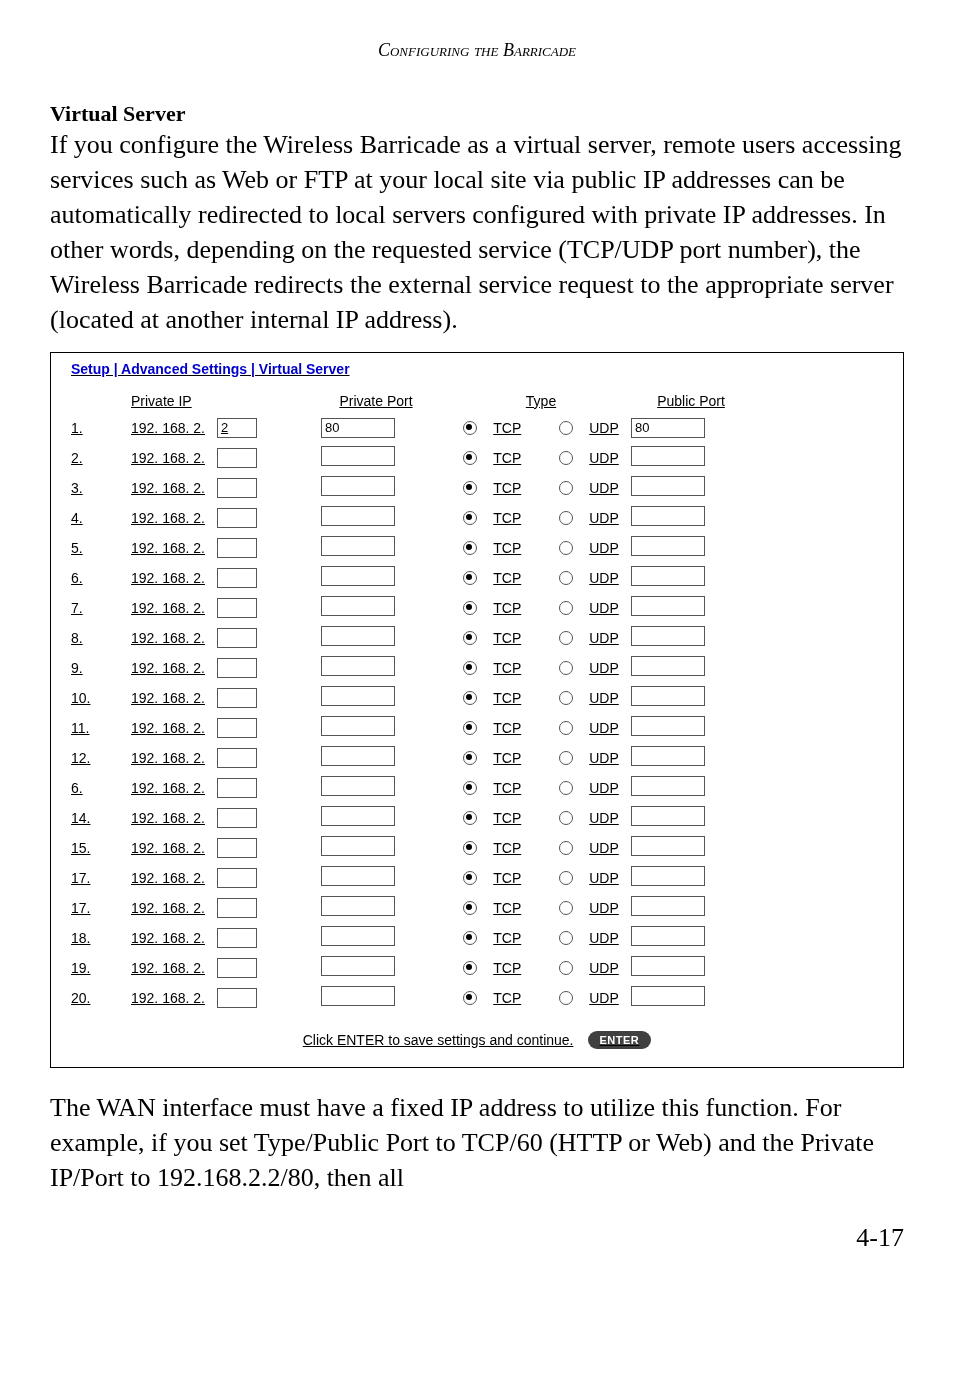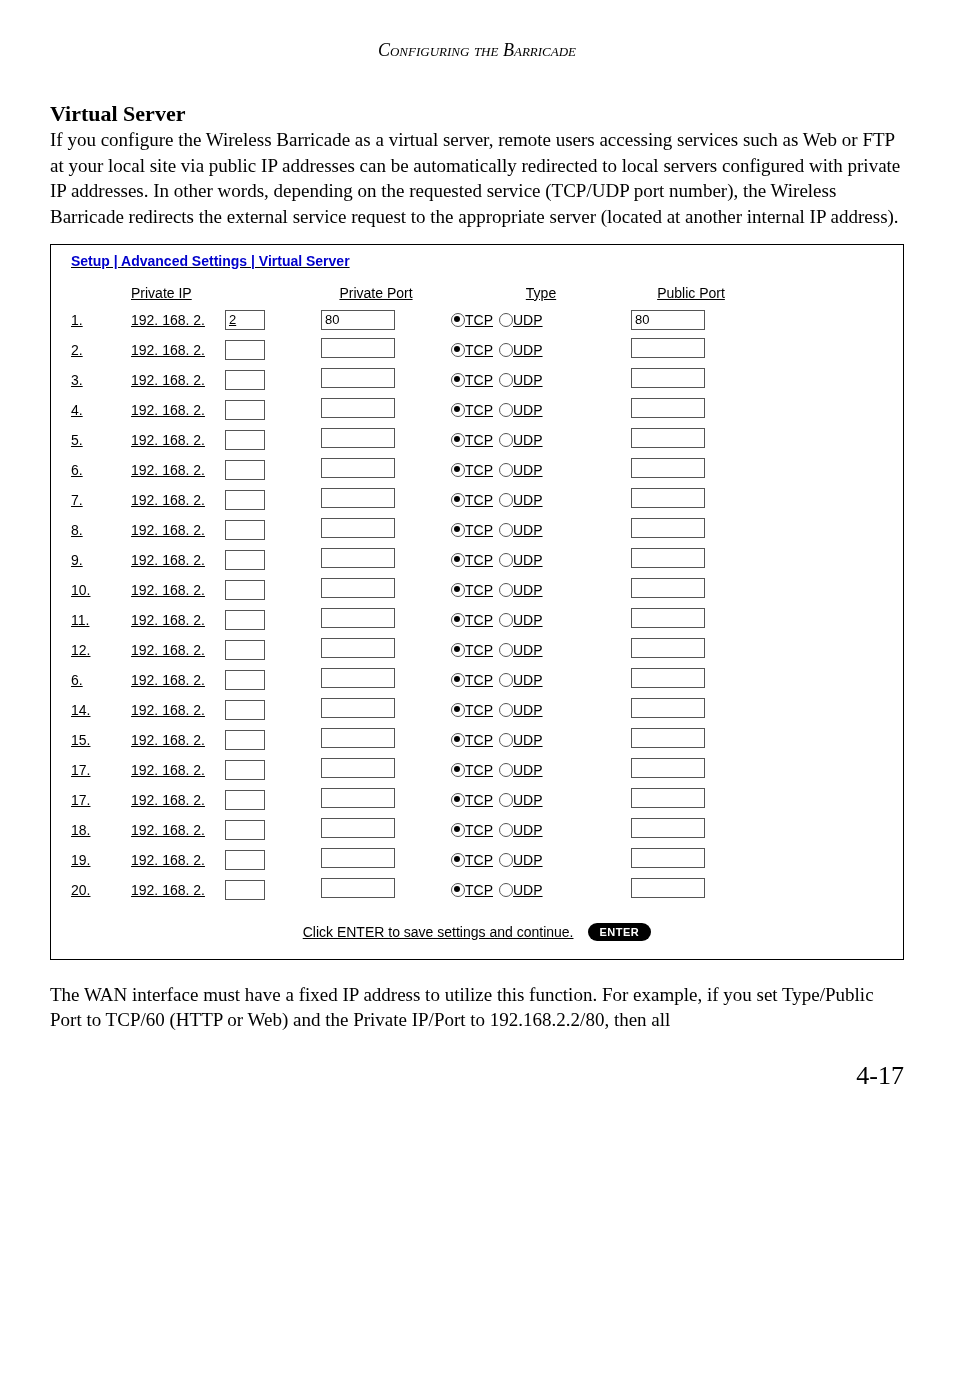--- a/index.html
+++ b/index.html
@@ -17,21 +17,21 @@
     font-variant: small-caps;
     font-size: 18px;
     margin-bottom: 40px;
     font-family: Georgia, serif;
   }
   .section-title {
     font-weight: bold;
     font-size: 22px;
   }
   .body-para {
-    font-size: 19px;
+    font-size: 26px;
     line-height: 1.35;
     margin-bottom: 14px;
   }
   .panel {
     border: 1.5px solid #000;
     padding: 8px 20px 18px 20px;
     font-family: Arial, Helvetica, sans-serif;
     font-size: 14px;
     text-decoration: underline;
   }
@@ -48,55 +48,55 @@
     column-gap: 0;
   }
   .grid-head {
     font-size: 14px;
     margin-bottom: 4px;
   }
   .grid-head > div { text-align: center; }
   .grid-head .col-ip { text-align: left; padding-right: 30px; }
   .grid-row { height: 30px; }
   .num { font-size: 14px; }
-  .ip-cell { font-size: 14px; display: flex; align-items: center; gap: 20px; }
+  .ip-cell { font-size: 14px; display: flex; align-items: center; gap: 12px; }
   .ip-prefix { white-space: nowrap; }
   .ip-box, .port-box, .public-box {
     border: 1px solid #555;
     background: #fff;
     height: 20px;
     box-sizing: border-box;
     font-family: Arial, sans-serif;
     font-size: 13px;
     padding: 1px 3px;
     display: inline-block;
   }
   .ip-box { width: 40px; }
   .port-box { width: 74px; margin-left: 20px;}
   .public-box { width: 74px; }
-  .type-cell { font-size: 14px; display: flex; align-items: center; gap: 0; }
+  .type-cell { font-size: 14px; display: flex; align-items: center; gap: 16px; justify-content: center; }
   .radio {
     width: 12px; height: 12px; border-radius: 50%;
     border: 1px solid #555; display: inline-block; position: relative;
     background: #fff;
   }
   .radio.selected::after {
     content: ""; position: absolute; top: 2px; left: 2px;
     width: 6px; height: 6px; border-radius: 50%; background: #000;
   }
   .footer-row {
     margin-top: 18px;
     display: flex;
     justify-content: center;
     align-items: center;
     gap: 14px;
     font-size: 14px;
   }
   .enter-btn {
-    background: #000000;
+    background: #404040;
     color: #fff;
     font-family: Arial, Helvetica, sans-serif;
     font-weight: bold;
     font-size: 11px;
     padding: 3px 12px;
     border-radius: 10px;
     letter-spacing: 0.5px;
   }
   .page-num {
     text-align: right;

